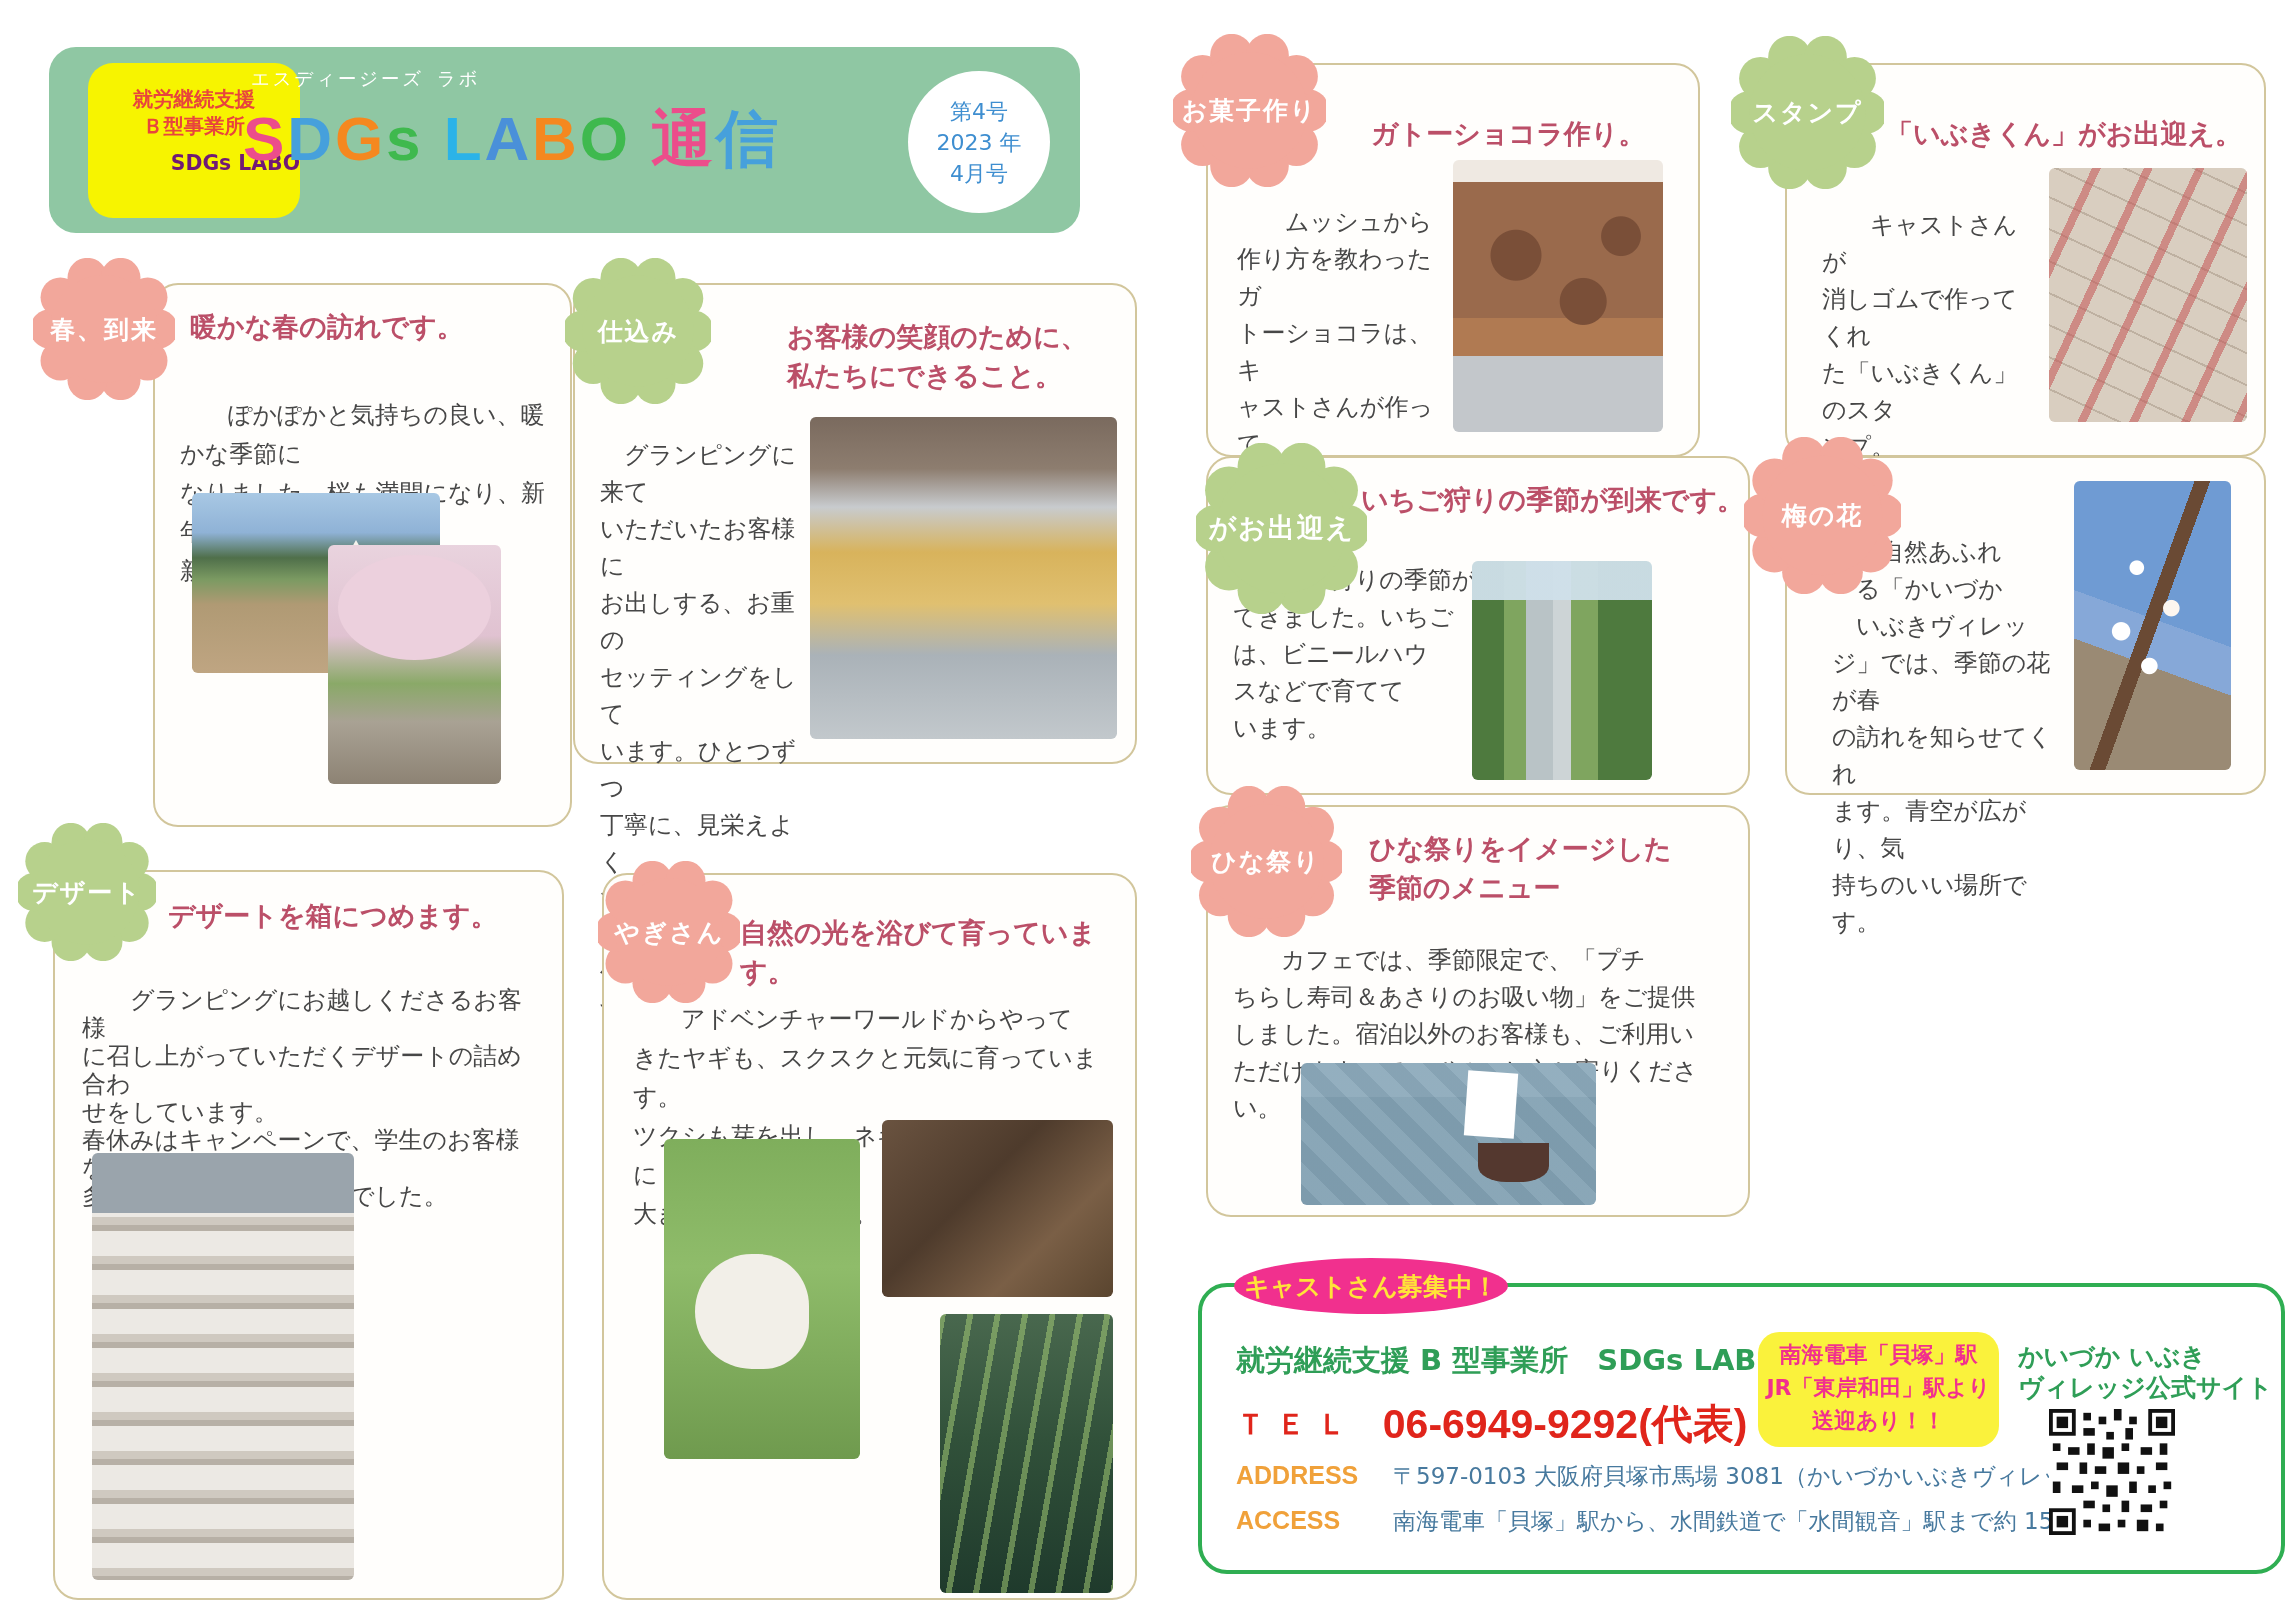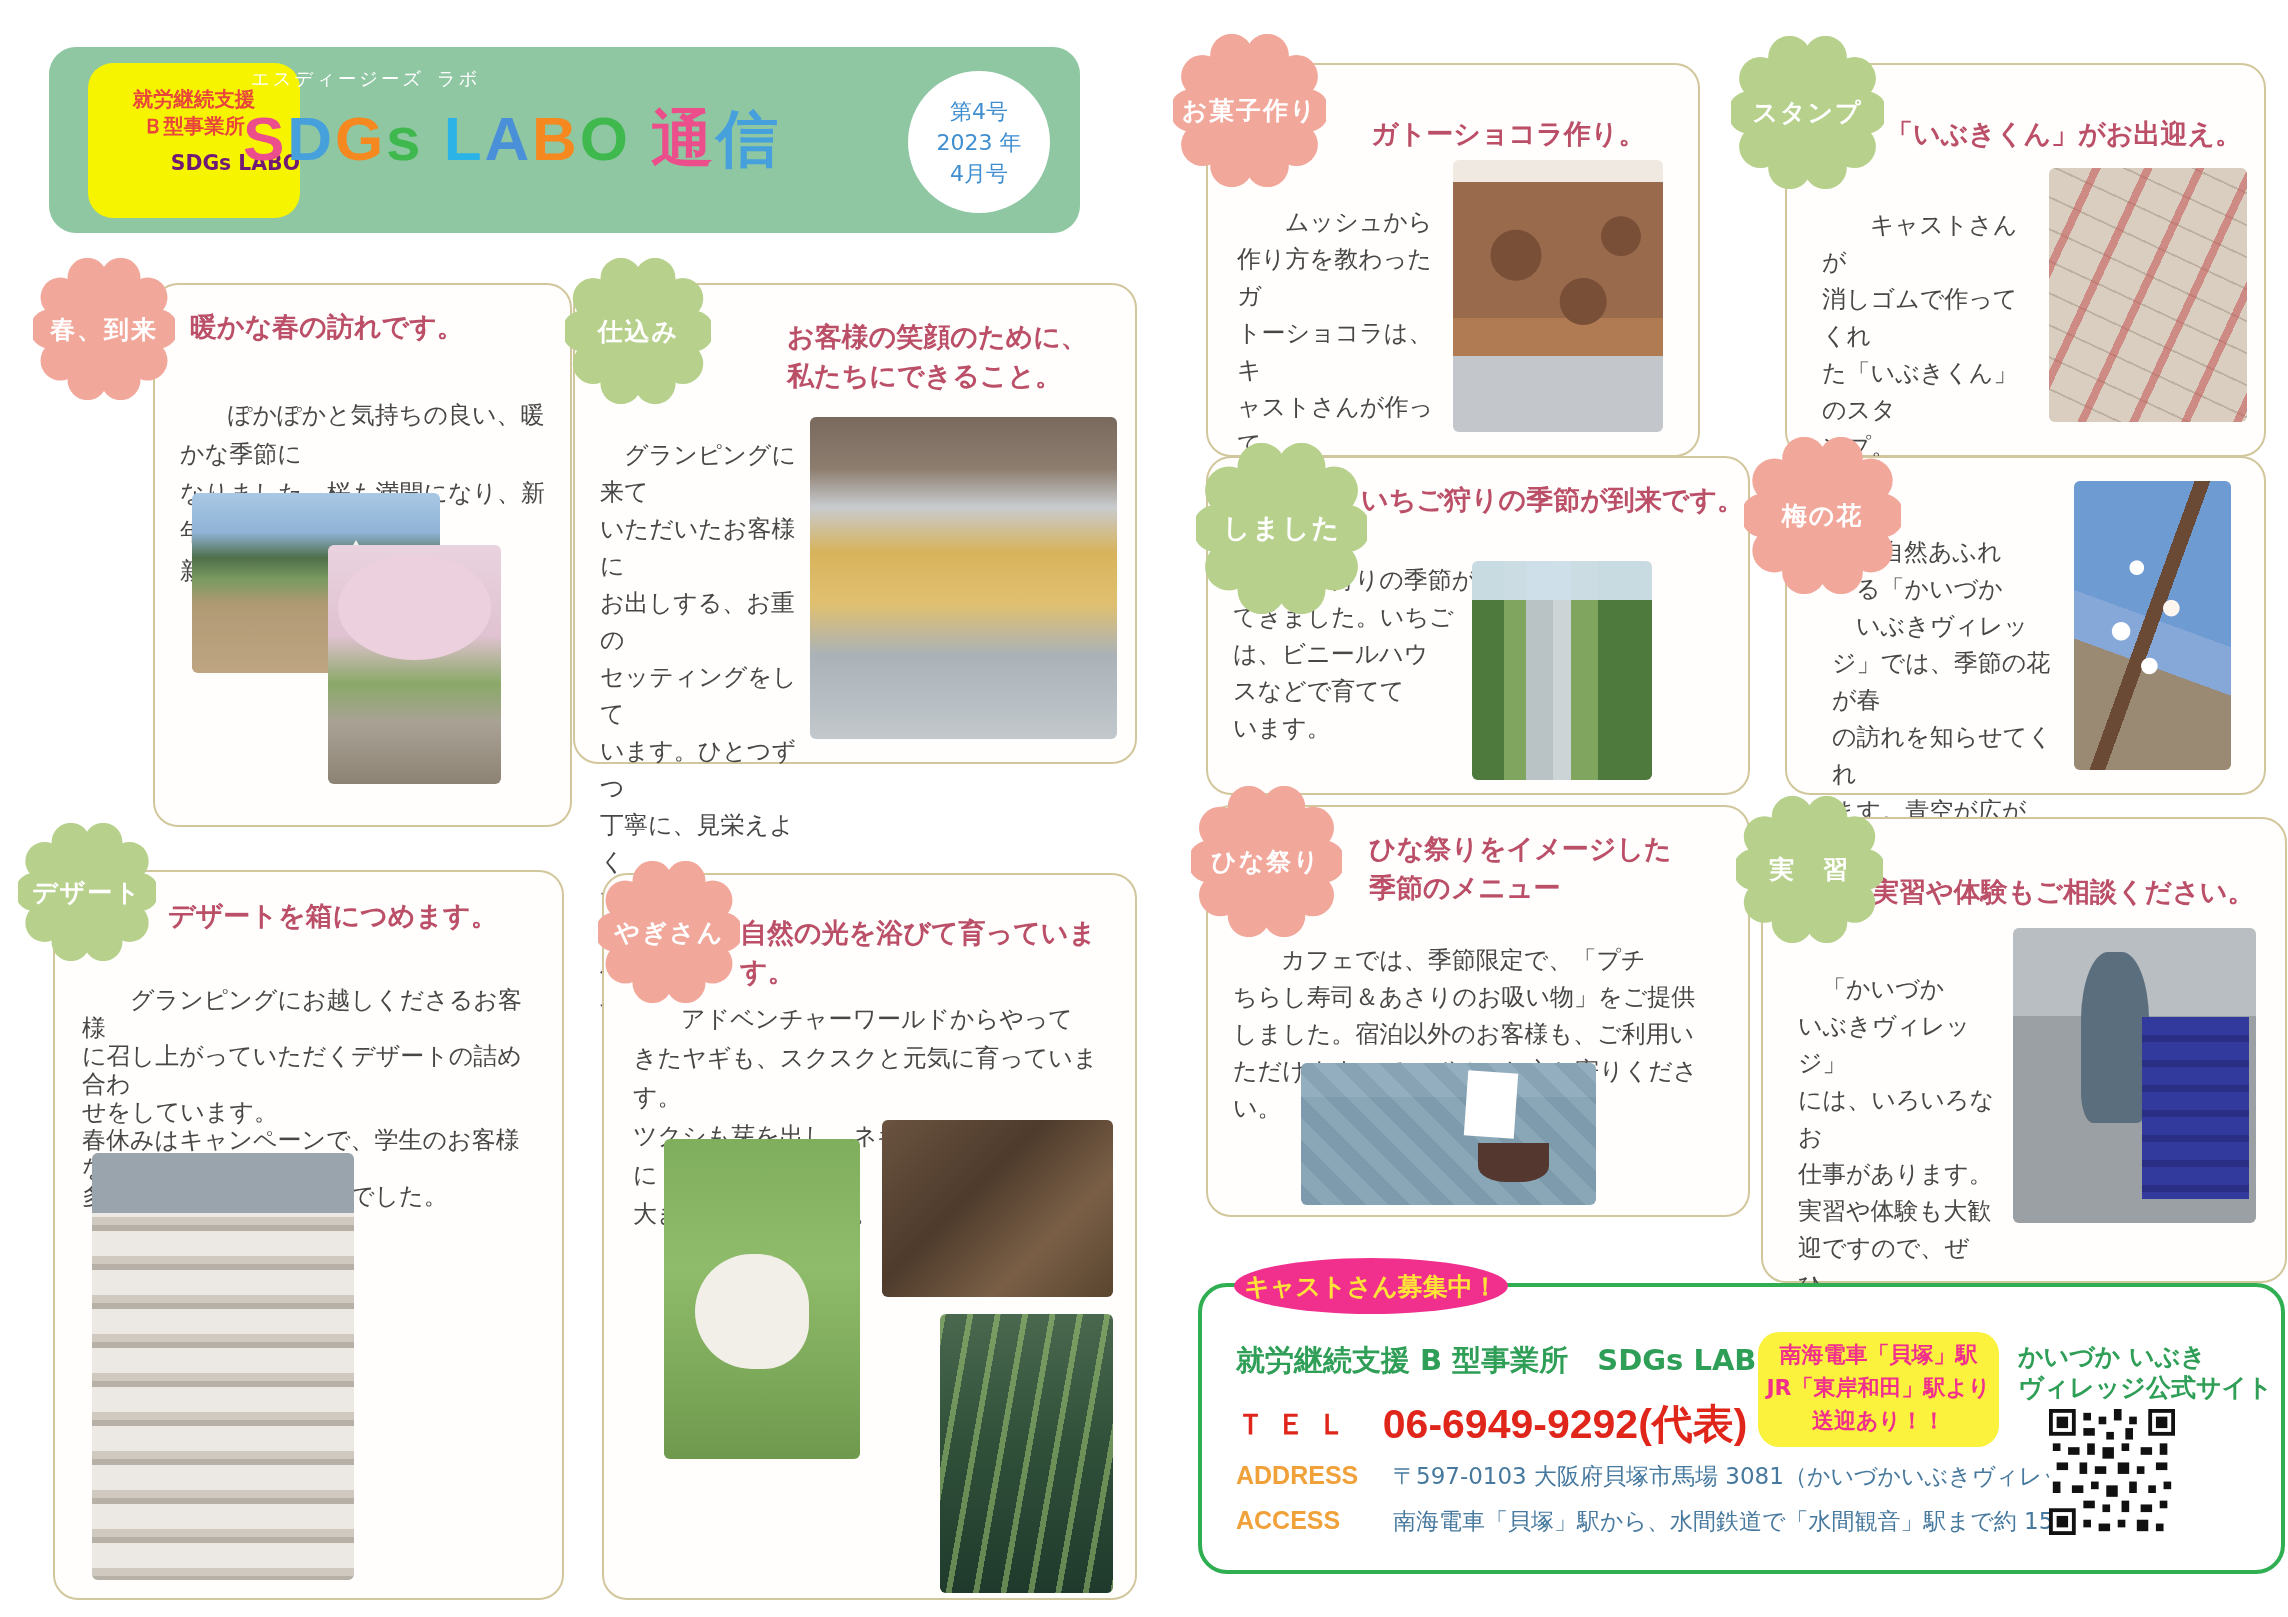--- a/index.html
+++ b/index.html
@@ -300,21 +300,21 @@
 帰り用の袋に押すお仕
 事もあります。</p>
     <div class="ph ph-stamp"></div>
   </section>
 
   <section class="card" id="c-ichigo">
     <span class="badge" style="color: rgb(183, 209, 140);">
       <svg aria-hidden="true" viewBox="0 0 176 176" width="171" height="171">
           <use href="#flower"></use>
         </svg>
-      <i>しました</i>
+      <i>がお出迎え</i>
     </span>
     <h2>いちご狩りの季節が到来です。</h2>
     <p class="body">　いちご狩りの季節が、今年もやっ
 てきました。いちご
 は、ビニールハウ
 スなどで育てて
 います。</p>
     <div class="ph ph-ichigo"></div>
   </section>
 
@@ -344,39 +344,20 @@
     </span>
     <h2 class="pre">ひな祭りをイメージした
 季節のメニュー</h2>
     <p class="body">　　カフェでは、季節限定で、「プチ
 ちらし寿司＆あさりのお吸い物」をご提供
 しました。宿泊以外のお客様も、ご利用い
 ただけますので、ぜひ、お立ち寄りください。</p>
     <div class="ph ph-hina"></div>
   </section>
 
-  <section class="card" id="c-jisshu">
-    <span class="badge" style="color: rgb(183, 209, 140);">
-      <svg aria-hidden="true" viewBox="0 0 152 152" width="147" height="147">
-          <use href="#flower"></use>
-        </svg>
-      <i>実　習</i>
-    </span>
-    <h2>実習や体験もご相談ください。</h2>
-    <p class="body">　「かいづか
-いぶきヴィレッジ」
-には、いろいろなお
-仕事があります。
-実習や体験も大歓
-迎ですので、ぜひ、
-お気軽にお問い合
-わせください。お待
-ちしております！</p>
-    <div class="ph ph-jisshu"></div>
-  </section>
 
   <div class="footer-box"></div>
   <div class="recruit">キャストさん募集中！</div>
   <div class="orgline">就労継続支援 B 型事業所　SDGs LABO</div>
   <div class="telrow">
     <span class="tel-label">ＴＥＬ</span>
     <span class="tel-number">06-6949-9292(代表)</span>
   </div>
   <div class="addr-row row-address">
     <span class="addr-label">ADDRESS</span>

